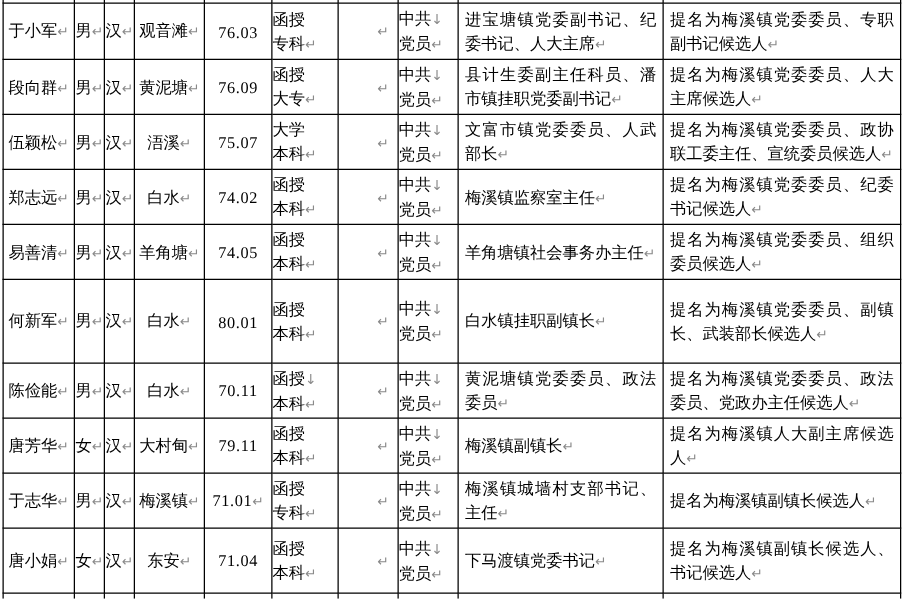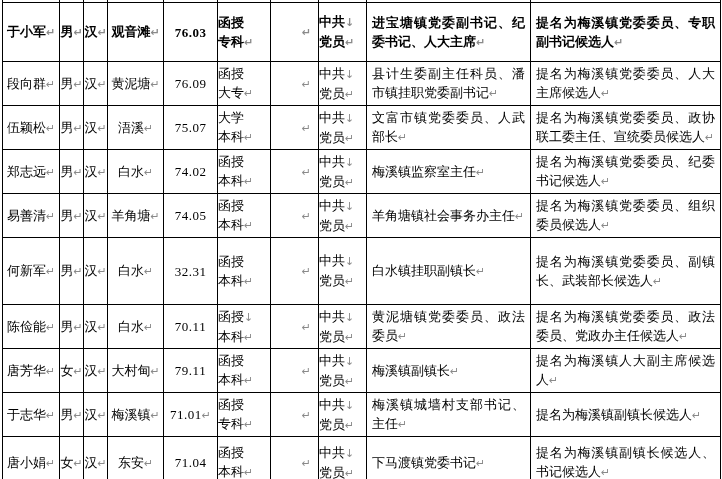--- a/index.html
+++ b/index.html
@@ -58,21 +58,21 @@
           <td></td>
           <td></td>
           <td></td>
           <td></td>
           <td></td>
           <td></td>
           <td></td>
           <td></td>
           <td></td>
         </tr>
-        <tr style="height: 59px; font-weight: bold;">
+        <tr style="height: 45px;">
           <td class="c-name"><span class="t">于小军</span><span class="mark">↵</span></td>
           <td class="c-gender"><span class="t">男</span><span class="mark">↵</span></td>
           <td class="c-ethnicity"><span class="t">汉</span><span class="mark">↵</span></td>
           <td class="c-place"><span class="t">观音滩</span><span class="mark">↵</span></td>
           <td class="c-score"><span class="t">76.03</span></td>
           <td class="c-edu">
             <span class="line"><span class="t">函授</span></span>
             <span class="line"><span class="t">专科</span><span class="mark">↵</span></span>
           </td>
           <td class="c-blank"><span class="mark">↵</span></td>
@@ -153,21 +153,21 @@
             <span class="line"><span class="t">党员</span><span class="mark">↵</span></span>
           </td>
           <td class="c-pos"><span class="t">羊角塘镇社会事务办主任</span><span class="mark">↵</span></td>
           <td class="c-prop"><span class="t">提名为梅溪镇党委委员、组织委员候选人</span><span class="mark">↵</span></td>
         </tr>
         <tr style="height: 67px; padding-left: 16px;">
           <td class="c-name"><span class="t">何新军</span><span class="mark">↵</span></td>
           <td class="c-gender"><span class="t">男</span><span class="mark">↵</span></td>
           <td class="c-ethnicity"><span class="t">汉</span><span class="mark">↵</span></td>
           <td class="c-place"><span class="t">白水</span><span class="mark">↵</span></td>
-          <td class="c-score"><span class="t">32.31</span></td>
+          <td class="c-score"><span class="t">80.01</span></td>
           <td class="c-edu">
             <span class="line"><span class="t">函授</span></span>
             <span class="line"><span class="t">本科</span><span class="mark">↵</span></span>
           </td>
           <td class="c-blank"><span class="mark">↵</span></td>
           <td class="c-party">
             <span class="line"><span class="t">中共</span><span class="mark">↓</span></span>
             <span class="line"><span class="t">党员</span><span class="mark">↵</span></span>
           </td>
           <td class="c-pos"><span class="t">白水镇挂职副镇长</span><span class="mark">↵</span></td>

